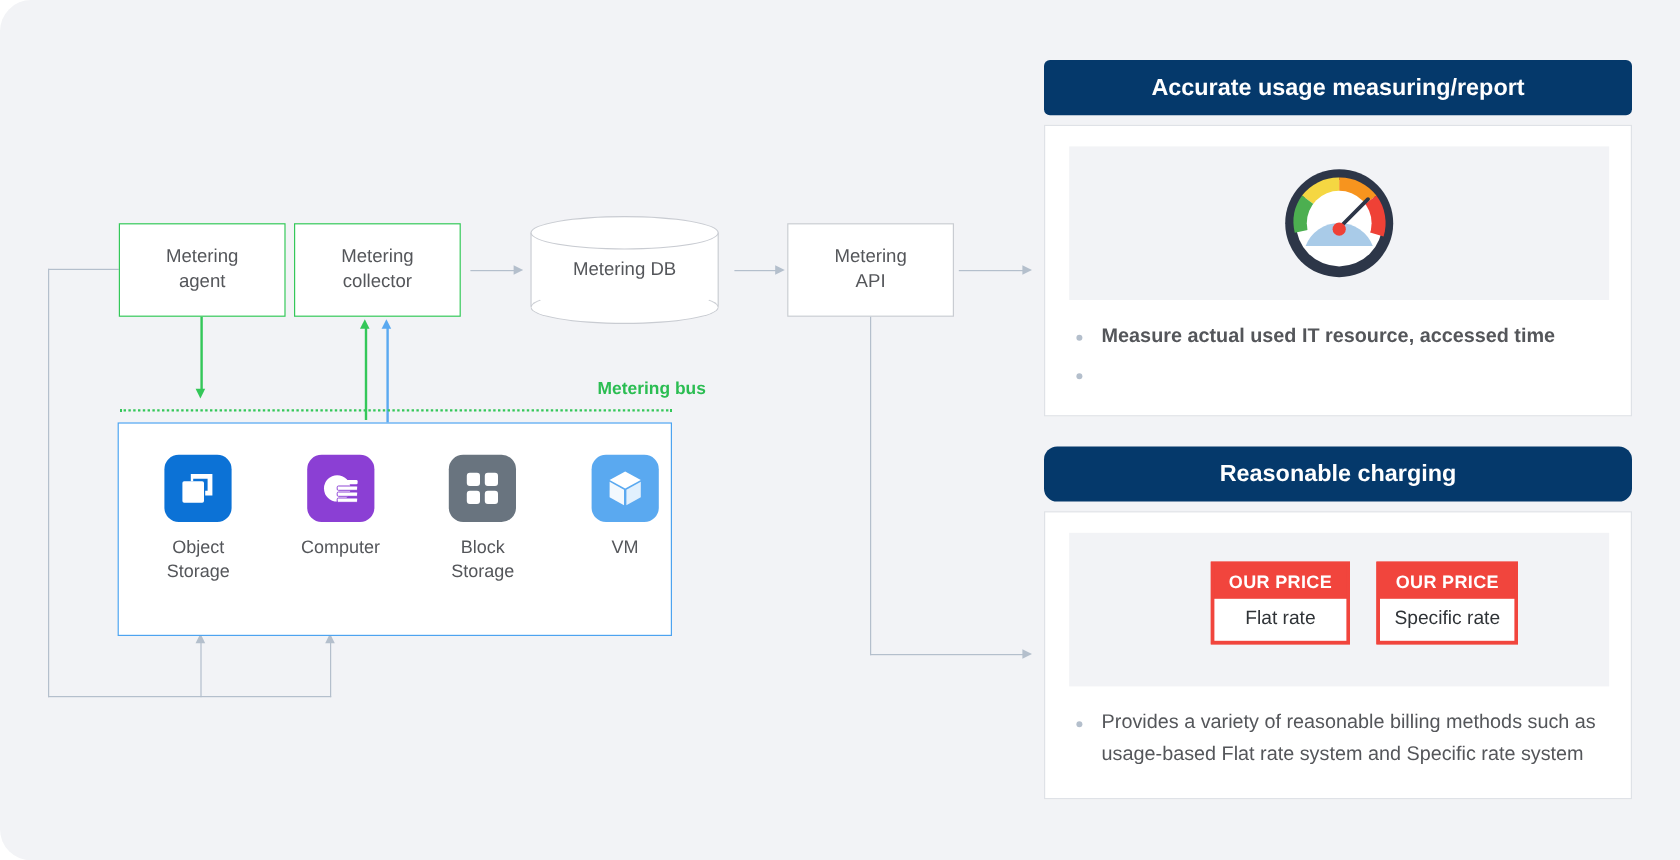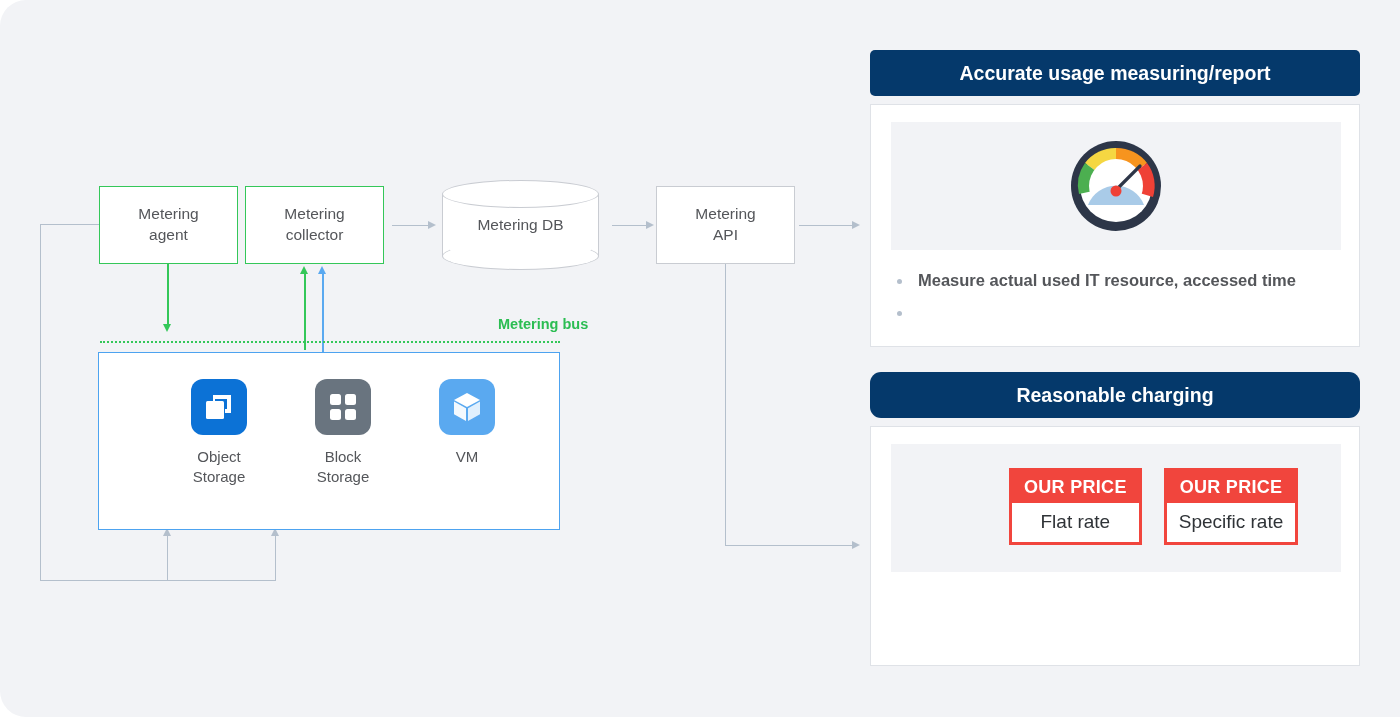--- a/index.html
+++ b/index.html
@@ -198,29 +198,29 @@
   }
   .tag {
     border: 3px solid #f1453d;
     background: #f1453d;
     box-sizing: border-box;
     padding: 0;
     text-align: center;
   }
   .tag .t-top {
     color: #ffffff;
-    font-size: 18px;
+    font-size: 15px;
     font-weight: bold;
     letter-spacing: 0.3px;
     padding: 6px 12px 5px 12px;
   }
   .tag .t-bot {
     background: #ffffff;
     color: #2f3337;
-    font-size: 19px;
+    font-size: 16px;
     padding: 8px 12px 9px 12px;
   }
 </style>
 </head>
 <body>
 
 <div class="page">
 
   <div class="ln v" style="left:40px; top:224px; height:357px;"></div>
   <div class="ln h" style="left:40px; top:224px; width:60px;"></div>
@@ -286,20 +286,34 @@
             <path d="M22 16 h18 v18 h-6 v-4 h2 v-10 h-12 v2 h-2 z" fill="#ffffff"></path>
             <rect x="15" y="22" width="18" height="18" rx="1.5" fill="#ffffff"></rect>
           </svg>
         </div>
         <div class="nm">
           <div>Object</div>
           <div>Storage</div>
         </div>
       </div>
 
+      <div class="svc">
+        <div class="ic ic-computer">
+          <svg width="56" height="56" viewBox="0 0 56 56" aria-hidden="true">
+            <circle cx="25" cy="28" r="11" fill="#ffffff"></circle>
+            <rect x="25" y="21" width="17" height="3.6" rx="1" fill="#ffffff"></rect>
+            <rect x="25" y="26" width="17" height="3.6" rx="1" fill="#ffffff" stroke="#8b3fd4" stroke-width="0.8"></rect>
+            <rect x="25" y="31" width="17" height="3.6" rx="1" fill="#ffffff" stroke="#8b3fd4" stroke-width="0.8"></rect>
+            <rect x="25" y="36" width="17" height="3.6" rx="1" fill="#ffffff" stroke="#8b3fd4" stroke-width="0.8"></rect>
+          </svg>
+        </div>
+        <div class="nm">
+          <div>Computer</div>
+        </div>
+      </div>
 
       <div class="svc">
         <div class="ic ic-block">
           <svg width="56" height="56" viewBox="0 0 56 56" aria-hidden="true">
             <rect x="15" y="15" width="11" height="11" rx="2.5" fill="#ffffff"></rect>
             <rect x="30" y="15" width="11" height="11" rx="2.5" fill="#ffffff"></rect>
             <rect x="15" y="30" width="11" height="11" rx="2.5" fill="#ffffff"></rect>
             <rect x="30" y="30" width="11" height="11" rx="2.5" fill="#ffffff"></rect>
           </svg>
         </div>
@@ -363,15 +377,21 @@
         <div class="tag">
           <div class="t-top">OUR PRICE</div>
           <div class="t-bot">Flat rate</div>
         </div>
         <div class="tag">
           <div class="t-top">OUR PRICE</div>
           <div class="t-bot">Specific rate</div>
         </div>
       </div>
     </div>
+    <div class="bullets" style="top:163px;">
+      <div class="bullet">
+        <span class="dot"></span>
+        <span>Provides a variety of reasonable billing methods such as usage-based Flat rate system and Specific rate system</span>
+      </div>
+    </div>
   </div>
 
 </div>
 
 </body></html>

